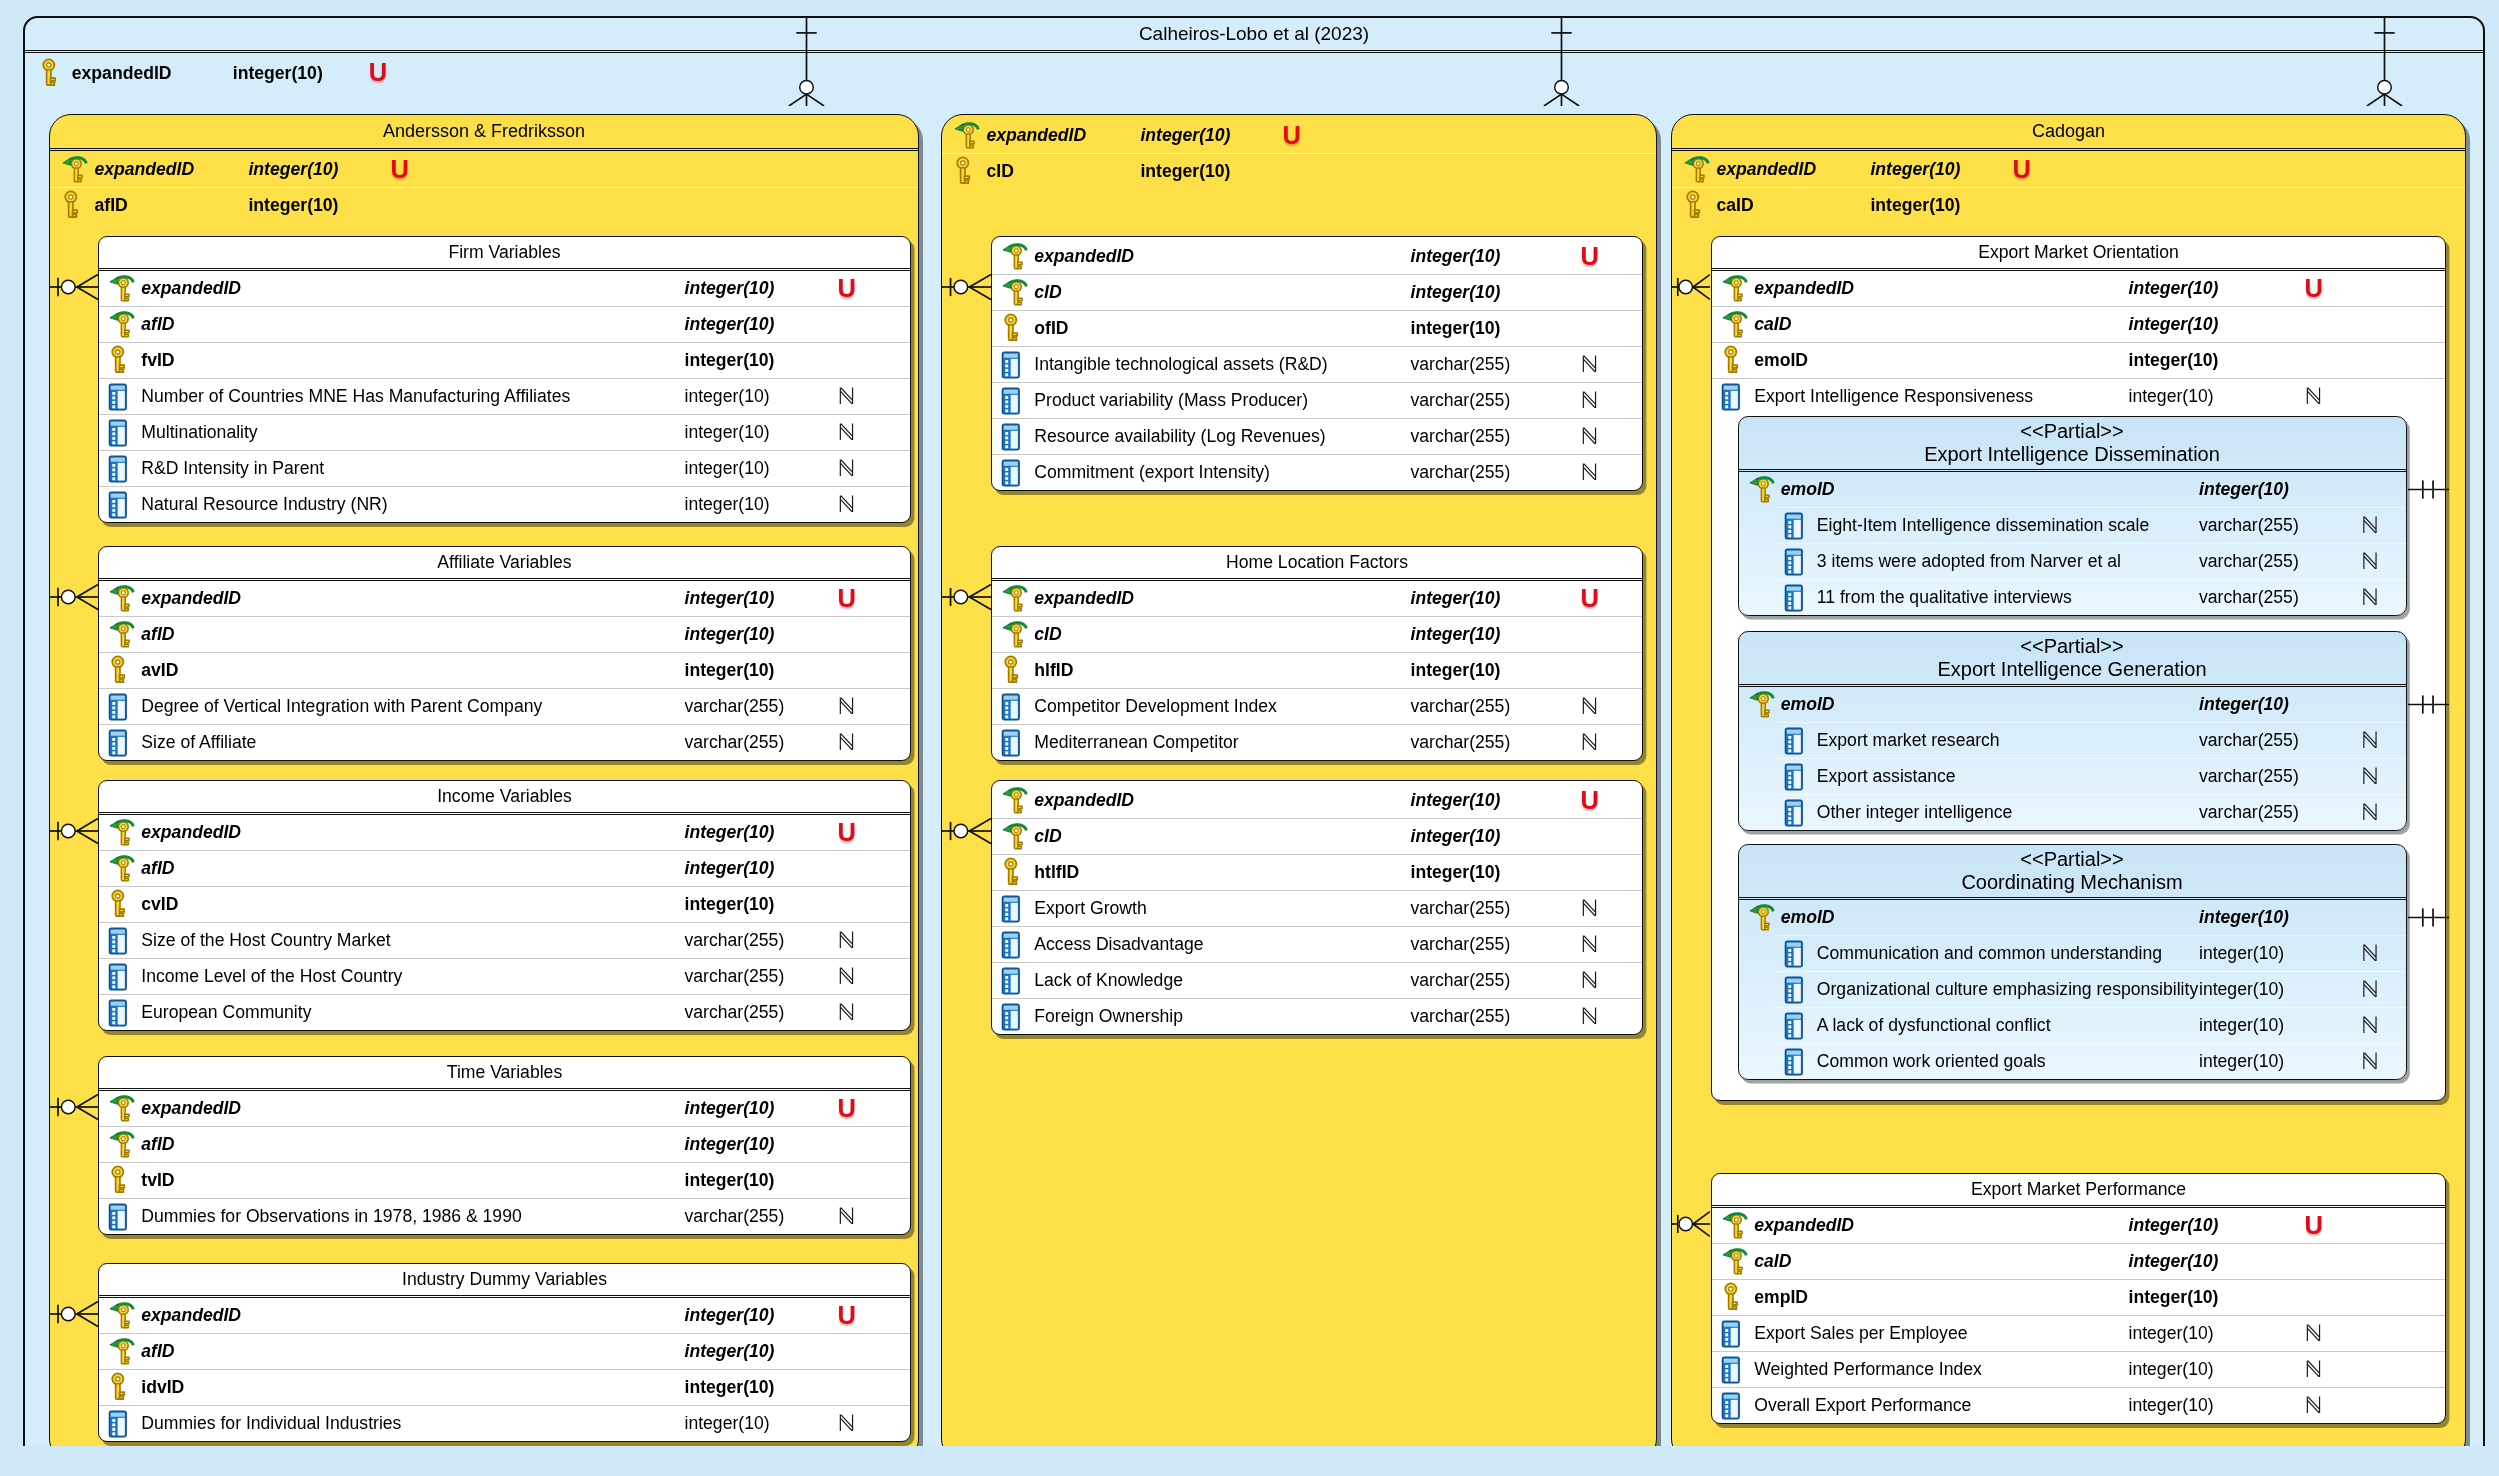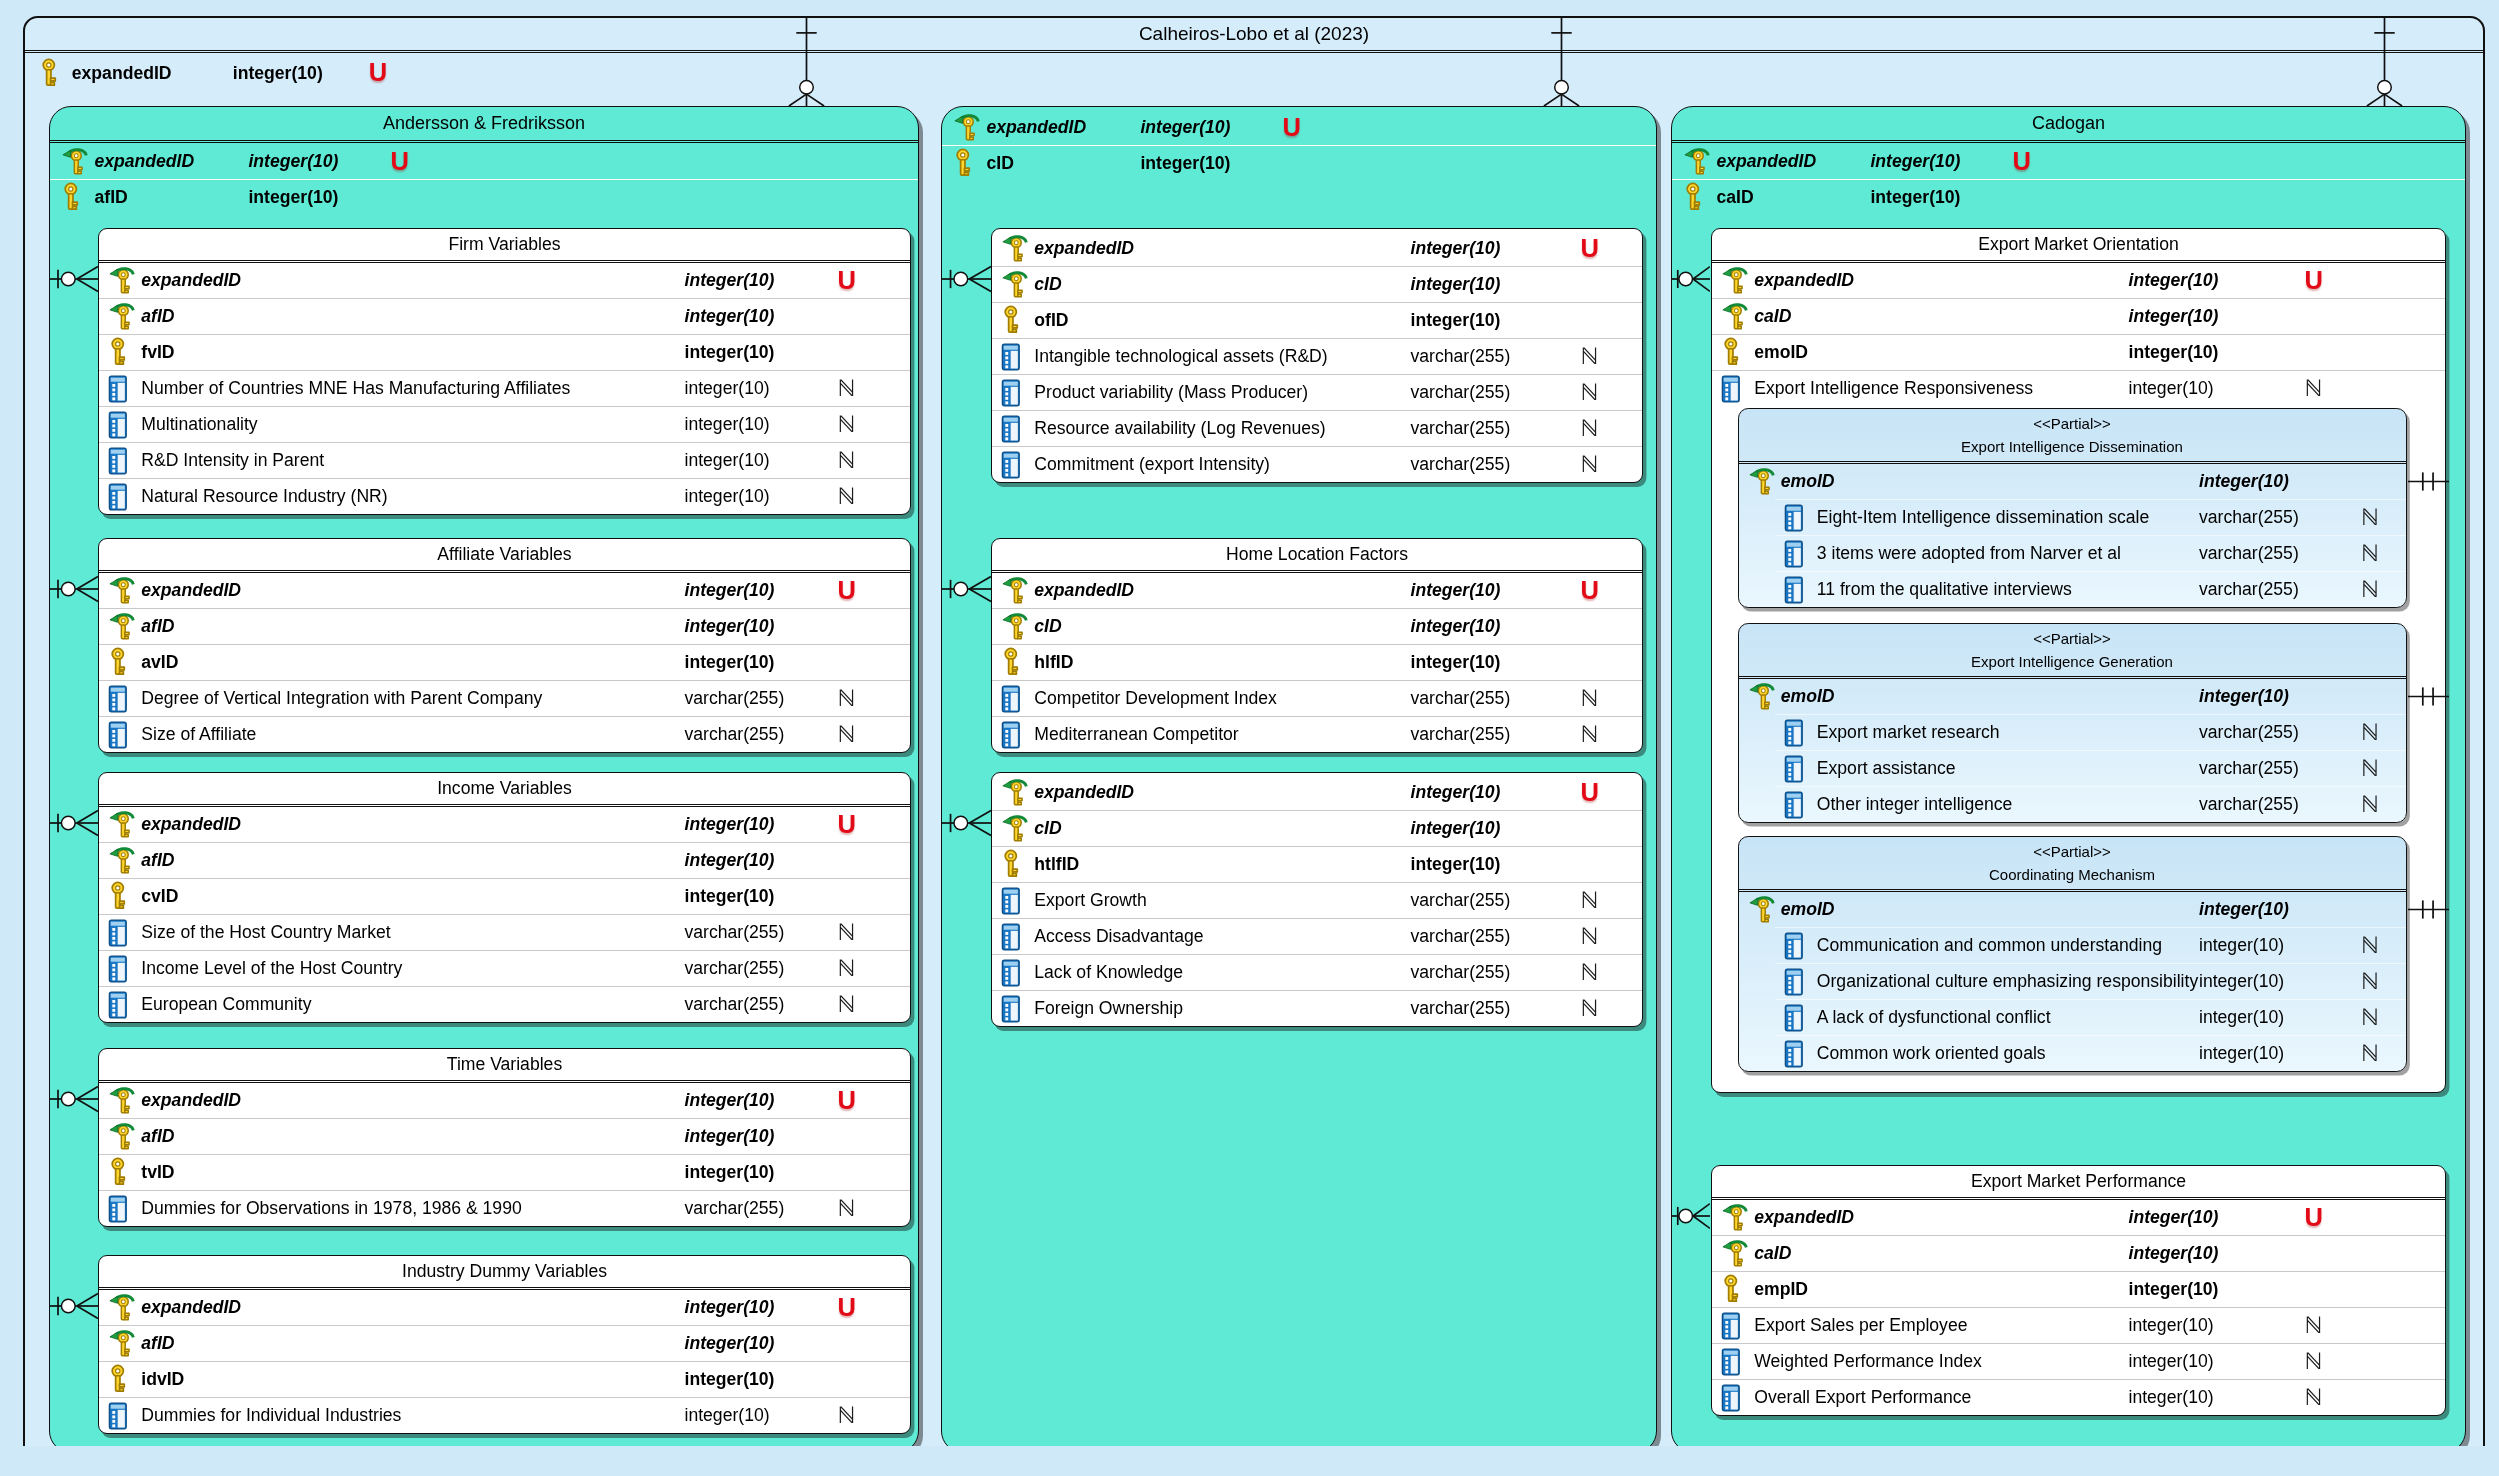--- a/index.html
+++ b/index.html
@@ -6,40 +6,40 @@
   #stage{position:relative;width:2500px;height:1446px;background:#cfe9f8;overflow:hidden;padding-left:8px;}
 
   
   .outer{position:absolute;left:23px;top:16px;width:2458px;height:1440px;background:#d5ecfa;
          border:2.3px solid #101010;border-radius:14.8px;}
   .outer-title{height:32px;display:flex;align-items:center;justify-content:center;
          font-size:19px;border-bottom:1.7px solid #101010;position:relative;}
   .dline::after{content:"";position:absolute;left:0;right:0;bottom:-3.4px;height:1.7px;background:#101010;}
 
   
-  .group{position:absolute;top:106px;height:1345px;background:#5eead4;border:1.7px solid #101010;
+  .group{position:absolute;top:114px;height:1345px;background:#fde047;border:1.7px solid #101010;
          border-radius:22px;box-shadow:4px 4.5px 0 rgba(20,20,20,.45);}
   .group-header{height:33px;display:flex;align-items:center;justify-content:center;font-size:18px;
          border-bottom:1.7px solid #101010;position:relative;}
   .group-fields{margin-top:3.4px;}
   .group-fields .row{padding-left:10.2px;}
   .group-fields .row + .row{border-top:1.7px solid #fff;}
 
   
   .tbl{position:absolute;background:#fff;border:1.7px solid #101010;border-radius:9px;
        box-shadow:3.4px 4px 0 rgba(20,20,20,.45);}
   .tbl-header{height:31px;display:flex;align-items:center;justify-content:center;font-size:17.6px;
        border-bottom:1.7px solid #101010;position:relative;}
   .tbl-rows{margin-top:2.3px;}
   .tbl .tbl-rows .row + .row{border-top:1.1px solid #c9c9c9;}
 
   
   .partial{position:absolute;background:linear-gradient(180deg,#c7e4f6 0%,#eaf7fe 100%);
        border:1.7px solid #101010;border-radius:10.2px;box-shadow:2.8px 3.4px 0 rgba(20,20,20,.4);}
-  .partial .tbl-header{height:52px;flex-direction:column;justify-content:center;line-height:23px;font-size:15px;}
+  .partial .tbl-header{height:52px;flex-direction:column;justify-content:center;line-height:23px;font-size:20px;}
   .partial .tbl-rows .row + .row{border-top:1.1px solid rgba(255,255,255,.55);margin-left:36px;}
 
   
   .row{height:35px;display:flex;align-items:center;padding:0 4.5px 0 8px;}
   .fic{width:32px;flex:none;display:flex;align-items:center;}
   .fname{flex:1;font-size:17.6px;white-space:nowrap;overflow:hidden;padding-left:2.3px;}
   .ftype{width:var(--typew,159px);flex:none;font-size:17.6px;white-space:nowrap;}
   .fmark{width:var(--markw,68px);flex:none;line-height:1;}
   .key-row .fname,.key-row .ftype{font-weight:bold;}
   .fk-row .fname,.fk-row .ftype{font-style:italic;font-weight:bold;}

